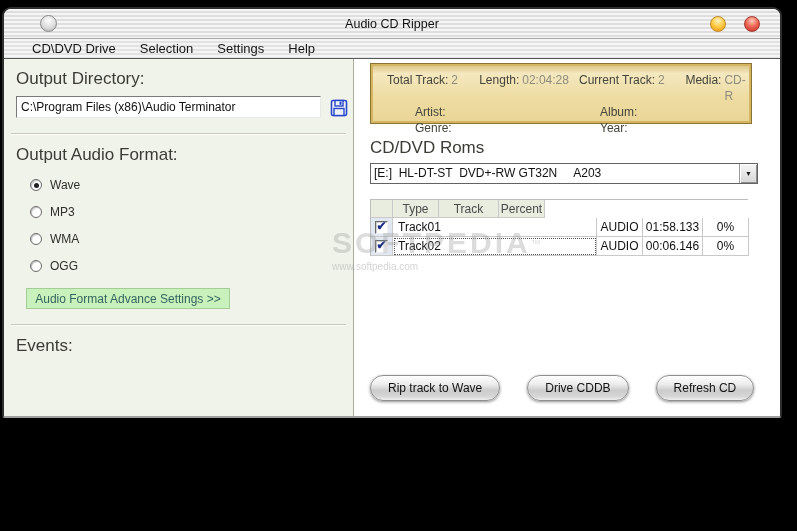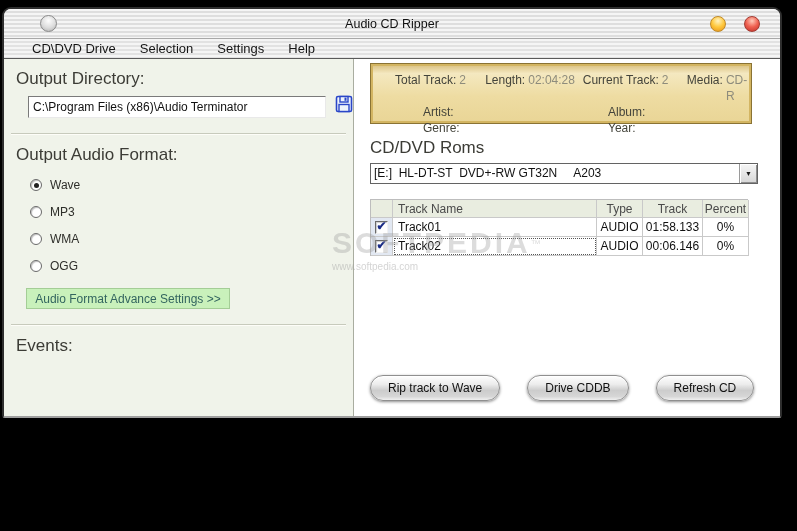--- a/index.html
+++ b/index.html
@@ -37,21 +37,21 @@
   
   .bodyrow { flex:1; display:flex; min-height:0; }
   .left-panel { width:350px; flex:0 0 350px; background:#f0f3ea;
     border-right:1px solid #a9ada0; display:flex; flex-direction:column; }
   .right-panel { flex:1; background:#fff; display:flex; flex-direction:column;
     padding-left:16px; }
 
   .lbl { font-size:17px; color:#3c3c36; }
   .lp-lbl { margin:10px 0 0 12px; }
 
-  .dir-row { display:flex; align-items:flex-start; margin:7px 0 0 24px; }
+  .dir-row { display:flex; align-items:flex-end; margin:7px 0 0 12px; }
   .dir-input { width:305px; height:22px; border:1px solid #7a7a7a;
     border-bottom-color:#e9e9e9; border-right-color:#e9e9e9;
     background:#fff; font-family:"Liberation Sans",sans-serif;
     font-size:12px; color:#111; padding:0 4px; }
   .save-btn { margin-left:9px; width:18px; height:18px; background:transparent;
     border:none; display:flex; align-items:center; justify-content:center; cursor:pointer; }
 
   .divider { margin:15px 7px 0 7px; border-top:1px solid #c7cabc;
     border-bottom:1px solid #fdfdf8; height:2px; }
 
@@ -71,21 +71,21 @@
     border:1px solid #7c7c7c; border-bottom-color:#e4e4e4; border-right-color:#e4e4e4;
     padding:2px 0; overflow:hidden; }
   .ev-item { font-size:12px; color:#8f948d; line-height:15px; padding:0 3px;
     white-space:nowrap; }
   .ev-item.sel { background:#2b8be0; color:#fff; }
 
   
   .info-box { margin-top:4px; width:382px; height:61px;
     border:1px solid #8a7334; box-shadow:inset 0 0 0 2px #d3b562;
     background:linear-gradient(180deg,#d7bd7b 0%, #f4e8c0 16%, #eedca2 55%, #e9d596 100%);
-    padding:8px 0 0 24px; }
+    padding:8px 0 0 16px; }
   .ib-row { display:flex; font-size:12px; line-height:16px; }
   .ib-l { color:#44443b; }
   .ib-v { color:#8e8c7c; margin-left:3px; }
   .p1 { width:97px; display:flex; }
   .p2 { width:105px; display:flex; }
   .p3 { width:112px; display:flex;text-align:center; }
   .p4 { display:flex; }
   .ind4 { margin-left:4px; } .ind2 { margin-left:2px; }
   .aw { width:185px; display:flex;margin-left:28px; }
 
@@ -258,21 +258,20 @@
         <div class="combo">
           <span class="combo-text">[E:]  HL-DT-ST  DVD+-RW GT32N     A203</span>
           <span class="combo-btn">
             <span class="combo-arrow">▼</span>
           </span>
         </div>
 
         <div class="tbl">
           <div class="trow">
             <div class="tcell th c-chk"></div>
-            <div class="tcell th c-name">Track Name</div>
             <div class="tcell th c-type">Type</div>
             <div class="tcell th c-time">Track</div>
             <div class="tcell th c-pct">Percent</div>
           </div>
           <div class="trow">
             <div class="tcell c-chk">
               <span class="checkbox">
                   <span class="checkmark">✔</span>
                 </span>
             </div>

